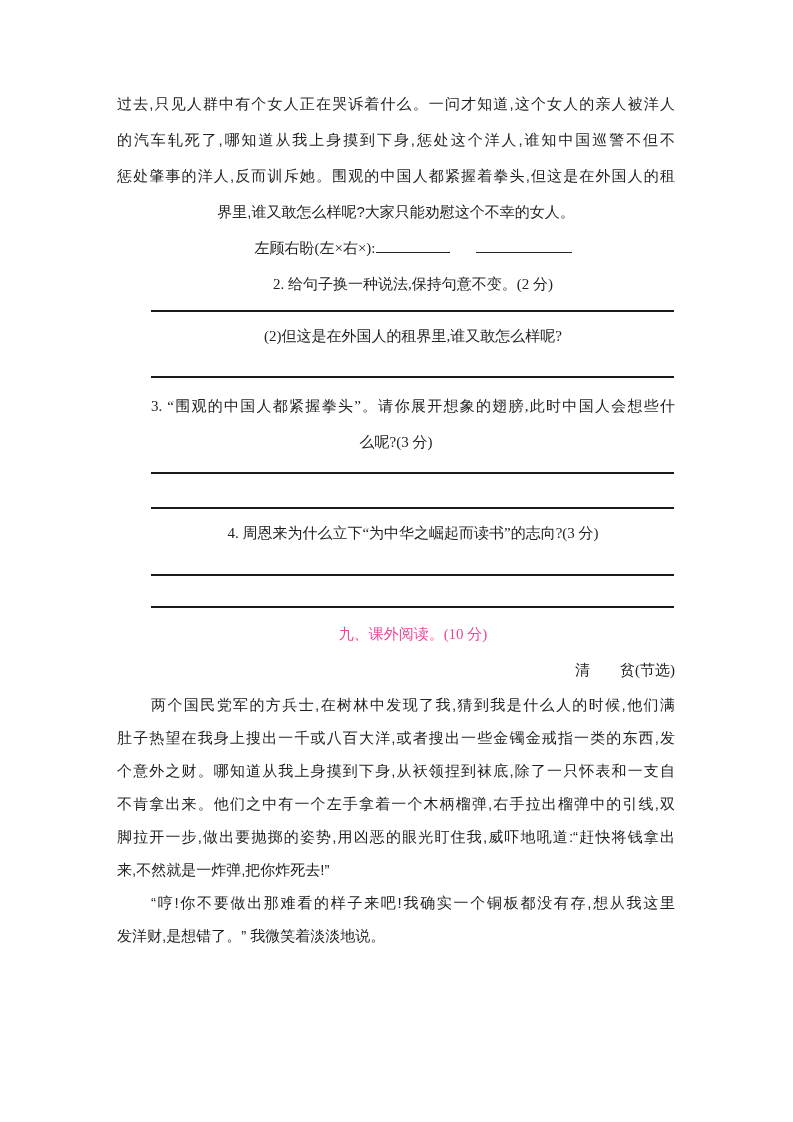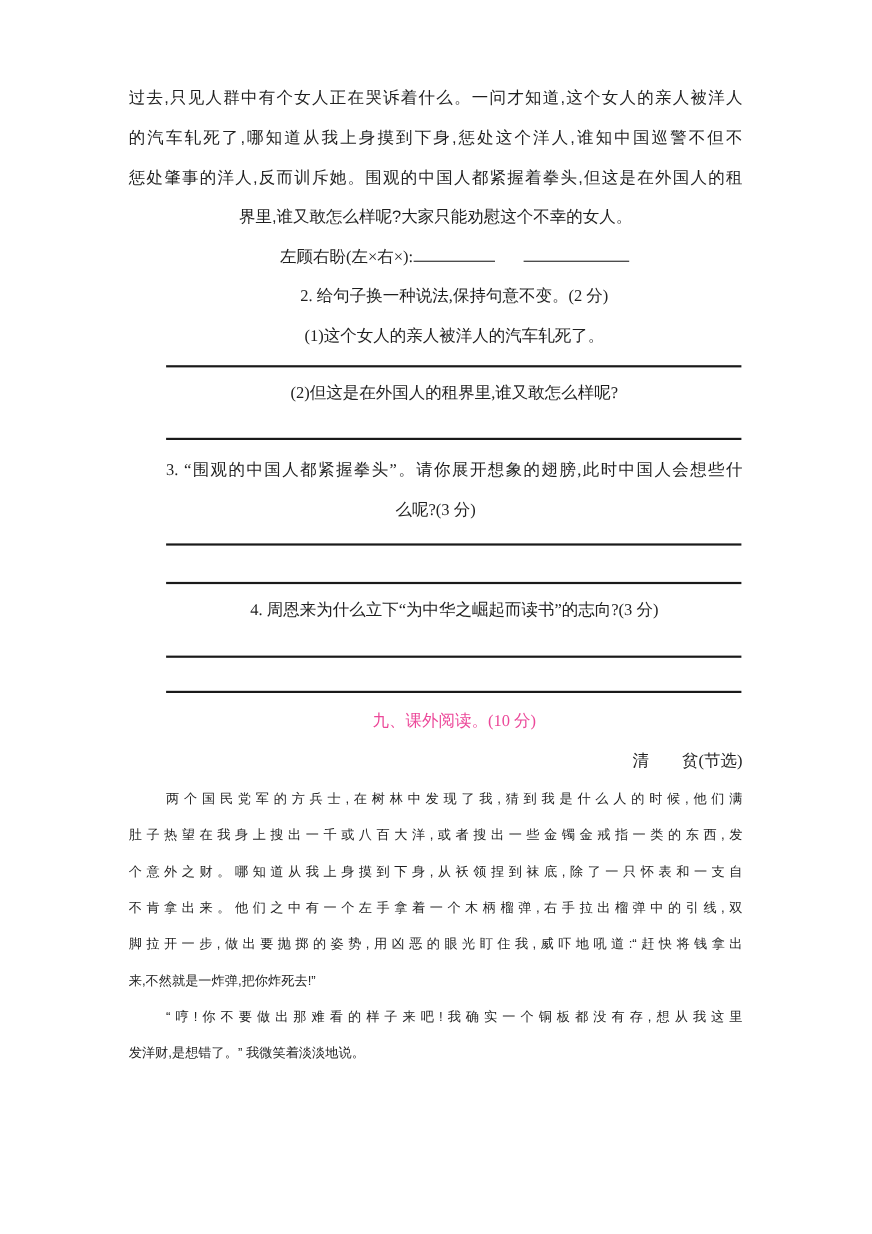--- a/index.html
+++ b/index.html
@@ -4,26 +4,26 @@
 <style>
   * { margin:0; padding:0; box-sizing:border-box; }
   html,body { background:#ffffff; }
   body {
     width:793px; height:1122px;
     font-family:"Liberation Serif", serif;
     color:#1f1f1f;
     overflow:hidden;
   }
   .page { position:relative; width:793px; height:1122px; background:#ffffff; }
-  .content { position:absolute; left:117px; top:72px; width:558px; }
+  .content { position:absolute; left:117px; top:86px; width:558px; }
 
   
   .ln  { font-size:15px; line-height:36px; font-family:"Liberation Serif", serif;text-align:center; }
   
-  .pln { font-size:12px; line-height:33px; font-family:"Liberation Sans", sans-serif; }
+  .pln { font-size:15px; line-height:33px; font-family:"Liberation Sans", sans-serif; }
   .sans { font-family:"Liberation Sans", sans-serif; }
 
   .jl  { text-align:justify; text-align-last:justify; }   
   .ind { padding-left:34px; }                              
   .title { text-align:right; }
   .red { color:#ec4899; }
 
   .ans-line {
     height:0; margin-left:34px; width:523px;
     border-bottom:2px solid #1a1a1a;
@@ -50,21 +50,20 @@
       <div class="ln sans jl">的汽车轧死了,哪知道从我上身摸到下身,惩处这个洋人,谁知中国巡警不但不</div>
       <div class="ln sans jl">惩处肇事的洋人,反而训斥她。围观的中国人都紧握着拳头,但这是在外国人的租</div>
       <div class="ln sans">界里,谁又敢怎么样呢?大家只能劝慰这个不幸的女人。</div>
     </div>
 
     <div class="ln ind">
       <span>左顾右盼(左×右×):</span><span class="blank b1"></span><span class="blank b2"></span>
     </div>
 
     <div class="ln ind">2. 给句子换一种说法,保持句意不变。(2 分)</div>
-    <div class="ln ind">(1)这个女人的亲人被洋人的汽车轧死了。</div>
     <div class="ans-line m8"></div>
     <div class="ln ind m6">(2)但这是在外国人的租界里,谁又敢怎么样呢?</div>
     <div class="ans-line m22"></div>
 
     <div class="ln ind jl m10">3. “围观的中国人都紧握拳头”。请你展开想象的翅膀,此时中国人会想些什</div>
     <div class="ln">么呢?(3 分)</div>
     <div class="ans-line m12"></div>
     <div class="ans-line m33"></div>
 
     <div class="ln ind m6">4. 周恩来为什么立下“为中华之崛起而读书”的志向?(3 分)</div>

